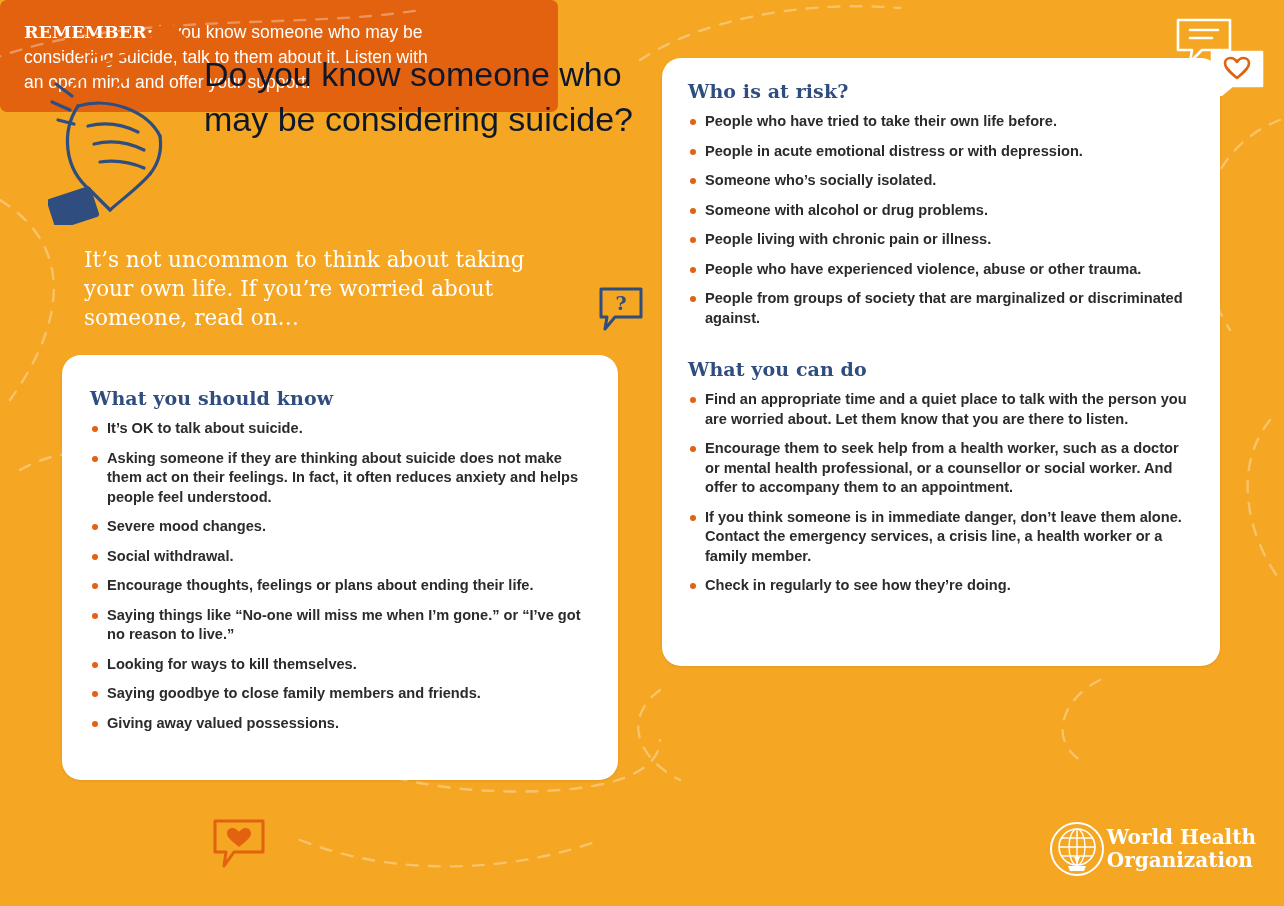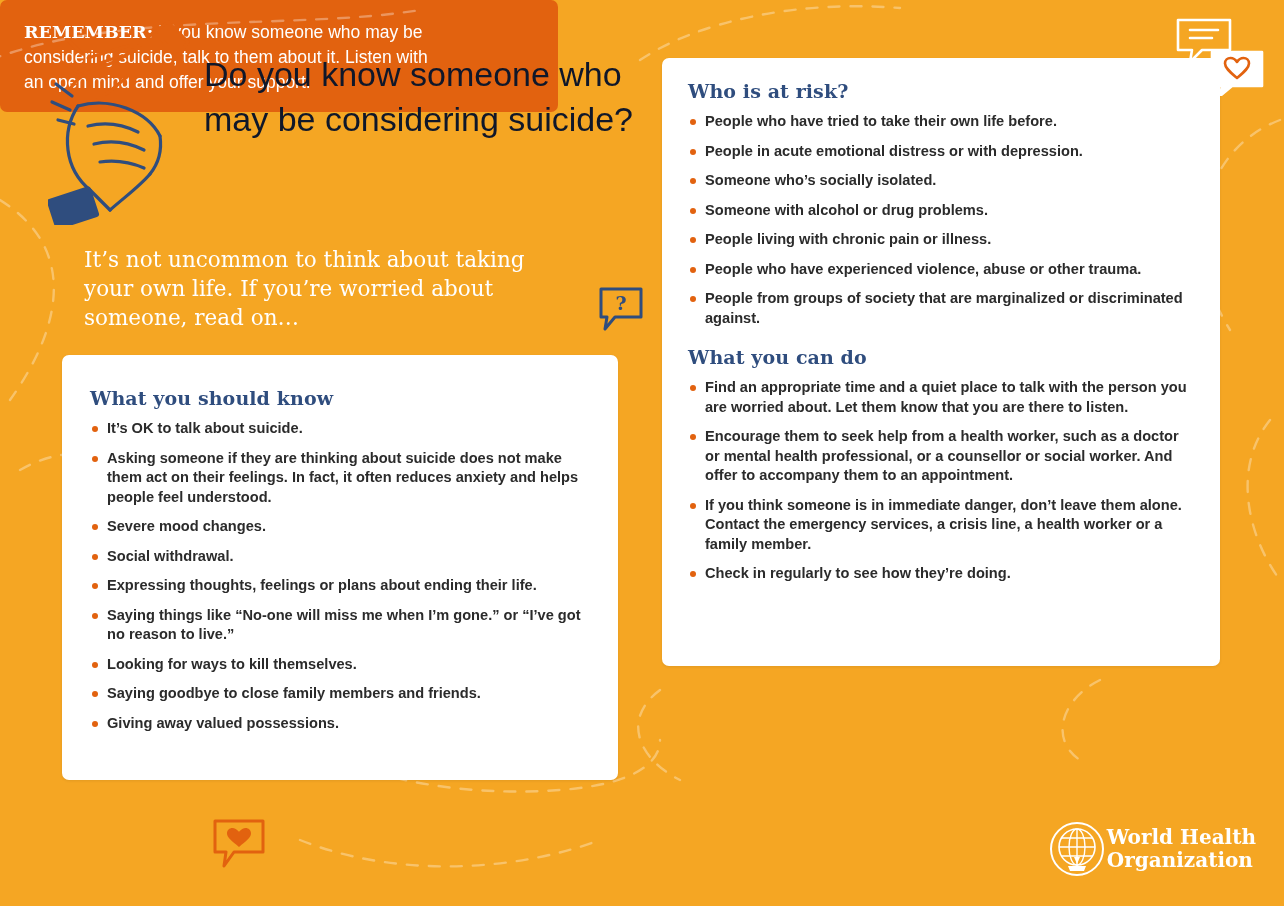--- a/index.html
+++ b/index.html
@@ -52,21 +52,21 @@
   .qmark-bubble {
     position: absolute;
     left: 597px; top: 285px;
     width: 48px; height: 48px;
   }
 
   
   .card {
     position: absolute;
     background: #FFFFFF;
-    border-radius: 7px;
+    border-radius: 19px;
     box-shadow: 0 1px 3px rgba(0,0,0,0.08);
   }
   .card-left {
     left: 62px; top: 355px;
     width: 556px; height: 425px;
     padding: 32px 26px 10px 28px;
   }
   .card-right {
     left: 662px; top: 58px;
     width: 558px; height: 608px;
@@ -81,21 +81,21 @@
   }
 
   h2.sec-title {
     margin: 0 0 10px 0;
     color: #2F4D7E;
     font-family: "DejaVu Serif", serif;
     font-size: 19px;
     font-weight: 700;
     letter-spacing: .1px;
   }
-  h2.sec-title.spaced { margin-top: 18px; }
+  h2.sec-title.spaced { margin-top: 30px; }
 
   ul.bullets {
     list-style: none;
     margin: 0 0 0 0;
     padding: 0;
     font-weight: bold;
   }
   ul.bullets li {
     position: relative;
     padding-left: 17px;
@@ -210,21 +210,21 @@
 
   <div class="card card-left">
     <h2 class="sec-title">What you should know</h2>
     <ul class="bullets">
       <li>It’s OK to talk about suicide.</li>
       <li>Asking someone if they are thinking about suicide does not make them act on their feelings. In fact, it often reduces anxiety and helps people feel understood.</li>
     </ul>
     <ul class="bullets">
       <li>Severe mood changes.</li>
       <li>Social withdrawal.</li>
-      <li>Expressing thoughts, feelings or plans about ending their life.</li>
+      <li>Encourage thoughts, feelings or plans about ending their life.</li>
       <li>Saying things like “No-one will miss me when I’m gone.” or “I’ve got no reason to live.”</li>
       <li>Looking for ways to kill themselves.</li>
       <li>Saying goodbye to close family members and friends.</li>
       <li>Giving away valued possessions.</li>
     </ul>
   </div>
 </div>
 
 <div class="card card-right">
   <h2 class="sec-title">Who is at risk?</h2>

